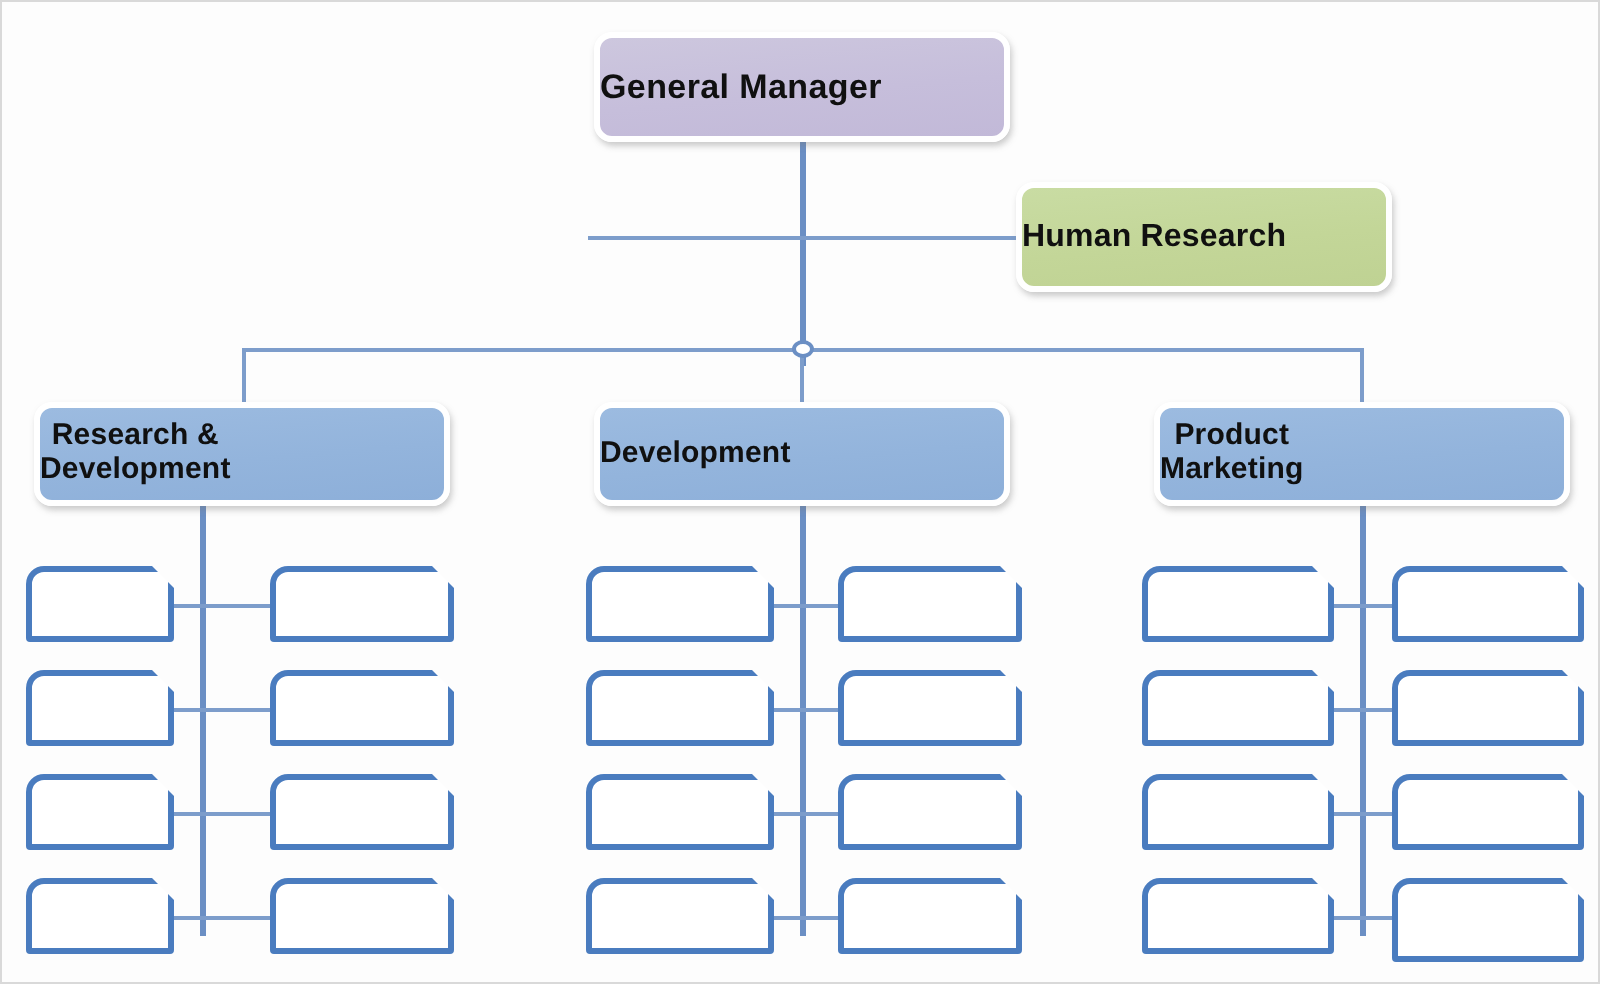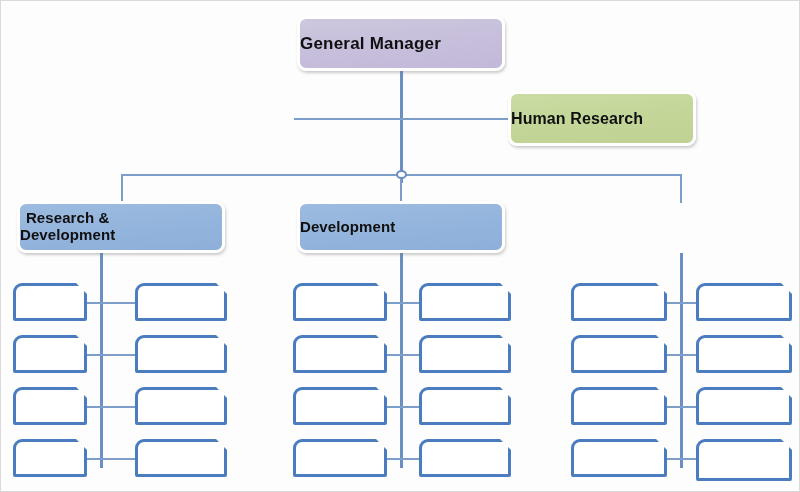--- a/index.html
+++ b/index.html
@@ -115,20 +115,26 @@
     <span>
       <span>Research &amp;</span><br>
       <span>Development</span>
     </span>
   </div>
 
   <div class="node node-blue" style="left:296px; top:200px; width:208px; height:52px;">
     <span>Development</span>
   </div>
 
+  <div class="node node-blue" style="left:576px; top:200px; width:208px; height:52px;">
+    <span>
+      <span>Product</span><br>
+      <span>Marketing</span>
+    </span>
+  </div>
 
   <div class="conn-v" style="left:99px; top:252px; height:215px;"></div>
 
   <div class="conn-thin-h" style="left:85px; top:301px; width:16px;"></div>
   <div class="conn-thin-h" style="left:99px; top:301px; width:36px;"></div>
   <div class="conn-thin-h" style="left:85px; top:353px; width:16px;"></div>
   <div class="conn-thin-h" style="left:99px; top:353px; width:36px;"></div>
   <div class="conn-thin-h" style="left:85px; top:405px; width:16px;"></div>
   <div class="conn-thin-h" style="left:99px; top:405px; width:36px;"></div>
   <div class="conn-thin-h" style="left:85px; top:457px; width:16px;"></div>

